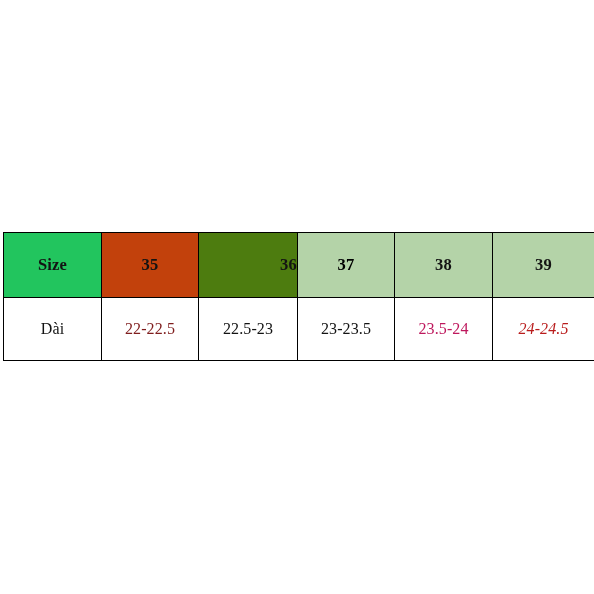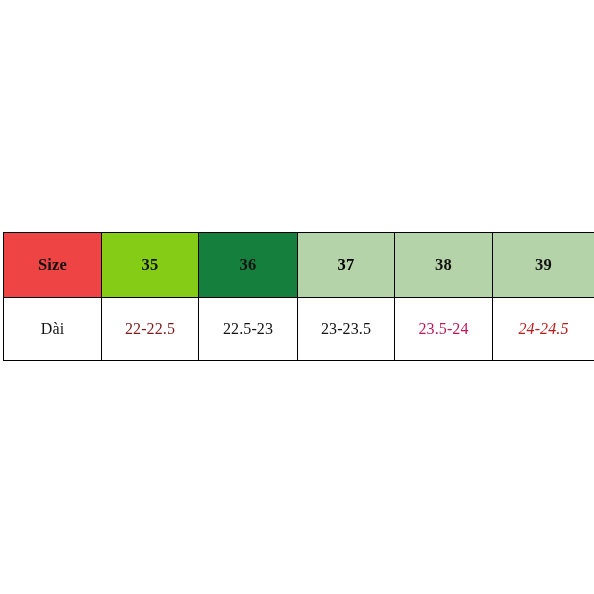--- a/index.html
+++ b/index.html
@@ -56,23 +56,23 @@
   .col-3 { width: 96px; }
   .col-4 { width: 97px; }
   .col-5 { width: 101px; }
 </style>
 </head>
 <body style="background: rgb(255, 255, 255);">
 
 <table id="size-chart-table">
   <tbody>
     <tr>
-      <td class="hdr-cell col-0" style="background: #ef4444; border-color: rgb(0, 0, 0); color: rgb(19, 19, 19);">Size</td>
-      <td class="hdr-cell col-1" style="background: #84cc16; border-color: rgb(0, 0, 0); color: rgb(19, 19, 19);">35</td>
-      <td class="hdr-cell col-2" style="background: #15803d; border-color: rgb(0, 0, 0); color: rgb(19, 19, 19);">36</td>
+      <td class="hdr-cell col-0" style="background: #22c55e; border-color: rgb(0, 0, 0); color: rgb(19, 19, 19);">Size</td>
+      <td class="hdr-cell col-1" style="background: #c2410c; border-color: rgb(0, 0, 0); color: rgb(19, 19, 19);">35</td>
+      <td class="hdr-cell col-2" style="background: #4d7c0f; border-color: rgb(0, 0, 0); color: rgb(19, 19, 19); text-align: right;">36</td>
       <td class="hdr-cell col-3" style="background: rgb(180, 211, 168); border-color: rgb(0, 0, 0); color: #000000;">37</td>
       <td class="hdr-cell col-4" style="background: rgb(180, 211, 168); border-color: rgb(0, 0, 0); color: rgb(19, 19, 19);">38</td>
       <td class="hdr-cell col-5" style="background: rgb(180, 211, 168); border-color: rgb(0, 0, 0); color: rgb(19, 19, 19);">39</td>
     </tr>
     <tr>
       <td class="body-cell col-0" style="background: rgb(255, 255, 255); border-color: rgb(0, 0, 0); color: rgb(19, 19, 19);">Dài</td>
       <td class="body-cell col-1" style="background: rgb(255, 255, 255); border-color: rgb(0, 0, 0); color: #7f1d1d;">22-22.5</td>
       <td class="body-cell col-2" style="background: rgb(255, 255, 255); border-color: rgb(0, 0, 0); color: rgb(19, 19, 19);">22.5-23</td>
       <td class="body-cell col-3" style="background: rgb(255, 255, 255); border-color: rgb(0, 0, 0); color: rgb(19, 19, 19);">23-23.5</td>
       <td class="body-cell col-4" style="background: rgb(255, 255, 255); border-color: rgb(0, 0, 0); color: #be185d;">23.5-24</td>

